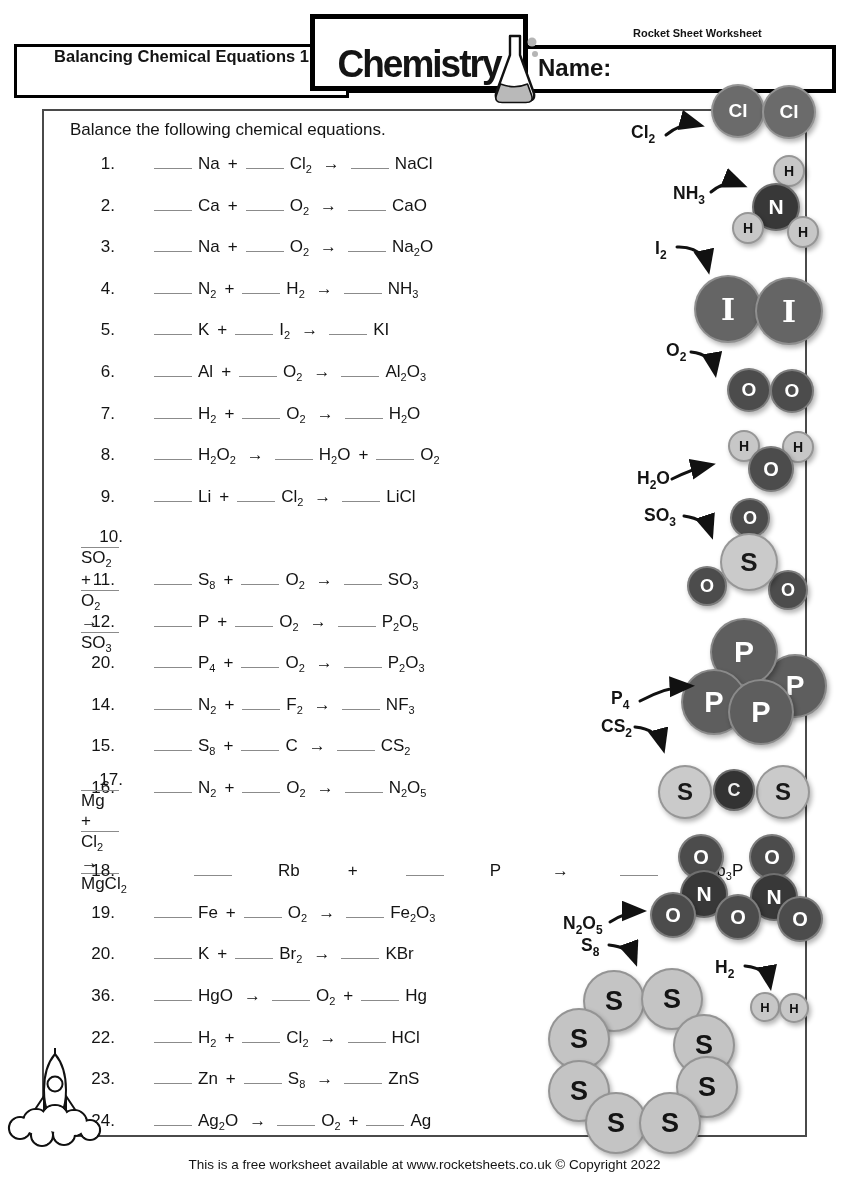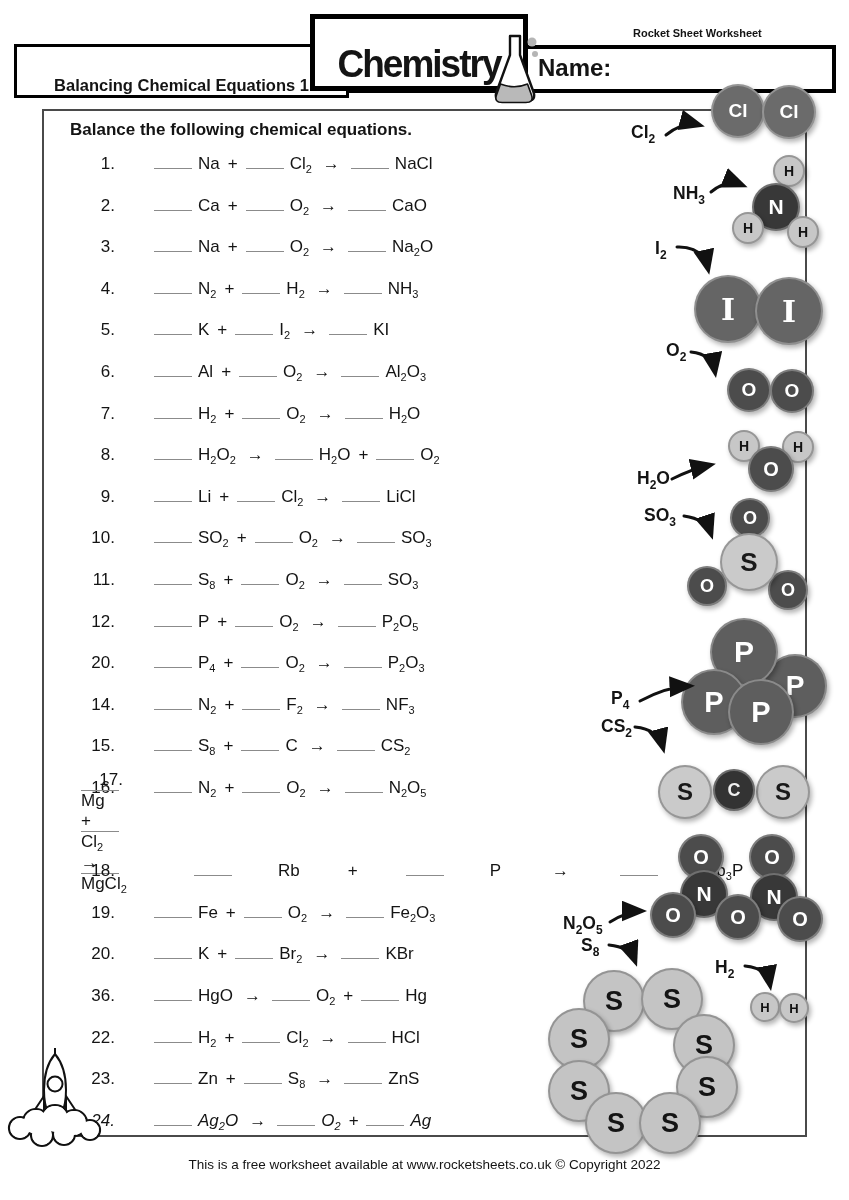--- a/index.html
+++ b/index.html
@@ -1,32 +1,32 @@
 <!DOCTYPE html>
 <html><head>
 <meta charset="utf-8">
 <style>
   html,body{margin:0;padding:0;background:#fff;}
   #page{position:relative;width:849px;height:1200px;background:#fff;overflow:hidden;
         font-family:"Liberation Sans",sans-serif;color:#141414;}
   .hbox{position:absolute;background:#fff;border:3px solid #000;box-sizing:border-box;}
   #name-strip{left:30px;top:45px;width:806px;height:48px;border-width:4px;z-index:1;}
   #title-box{left:14px;top:44px;width:335px;height:54px;z-index:2;
-             display:flex;align-items:flex-end;justify-content:center;
+             display:flex;align-items:flex-start;justify-content:center;
              font-weight:bold;font-size:16.5px;}
   #chem-box{left:310px;top:14px;width:218px;height:77px;border-width:5px;z-index:3;
             display:flex;align-items:flex-end;justify-content:center;}
   #chem-logo{font-size:37px;font-weight:bold;letter-spacing:-2px;transform:scaleY(1.04);}
   #name-label{position:absolute;left:538px;top:54px;font-size:24px;font-weight:bold;z-index:4;}
   #brand{position:absolute;left:633px;top:27px;font-size:11px;font-weight:bold;z-index:1;}
   #name-input-area{position:absolute;left:605px;top:48px;width:225px;height:42px;z-index:4;}
   #flask{position:absolute;left:487px;top:33px;z-index:4;}
   #content-box{position:absolute;left:42px;top:109px;width:765px;height:1028px;
                border:2px solid #4a4a4a;box-sizing:border-box;background:#fff;z-index:0;}
-  #instructions{position:absolute;left:70px;top:120px;font-size:17px;z-index:2;font-weight:bold;}
+  #instructions{position:absolute;left:70px;top:120px;font-size:17px;z-index:2;}
   .eq-row{position:absolute;left:73px;height:24px;display:flex;align-items:baseline;
           font-size:17px;white-space:nowrap;z-index:2;}
   .eq-num{display:inline-block;width:42px;text-align:right;margin-right:36px;}
   .blank{display:inline-block;width:38px;height:15px;border-bottom:1.7px solid #8b8b8b;margin:0 3px;}
   .formula{margin:0 3px;}
   .formula sub{font-size:11px;}
   .op{margin:0 5px;}
   .op.arrow{margin:0 8px;font-size:17px;}
   .atom{position:absolute;border-radius:50%;display:flex;align-items:center;justify-content:center;
         font-weight:bold;z-index:6;box-shadow:2px 3px 5px rgba(0,0,0,0.3);box-sizing:border-box;}
@@ -158,21 +158,21 @@
         <span class="eq-num">9.</span>
         <span class="blank"></span>
         <span class="formula">Li</span>
         <span class="op">+</span>
         <span class="blank"></span>
         <span class="formula">Cl<sub>2</sub></span>
         <span class="op arrow">→</span>
         <span class="blank"></span>
         <span class="formula">LiCl</span>
       </div>
-      <div class="eq-row" style="top: 527.4px;">
+      <div class="eq-row" style="top: 527.4px; flex-direction: column;">
         <span class="eq-num">10.</span>
         <span class="blank"></span>
         <span class="formula">SO<sub>2</sub></span>
         <span class="op">+</span>
         <span class="blank"></span>
         <span class="formula">O<sub>2</sub></span>
         <span class="op arrow">→</span>
         <span class="blank"></span>
         <span class="formula">SO<sub>3</sub></span>
       </div>
@@ -312,21 +312,21 @@
         <span class="eq-num">23.</span>
         <span class="blank"></span>
         <span class="formula">Zn</span>
         <span class="op">+</span>
         <span class="blank"></span>
         <span class="formula">S<sub>8</sub></span>
         <span class="op arrow">→</span>
         <span class="blank"></span>
         <span class="formula">ZnS</span>
       </div>
-      <div class="eq-row" style="top: 1109.8px; font-style: italic;">
+      <div class="eq-row" style="top: 1109.8px;">
         <span class="eq-num">24.</span>
         <span class="blank"></span>
         <span class="formula">Ag<sub>2</sub>O</span>
         <span class="op arrow">→</span>
         <span class="blank"></span>
         <span class="formula">O<sub>2</sub></span>
         <span class="op">+</span>
         <span class="blank"></span>
         <span class="formula">Ag</span>
       </div>

